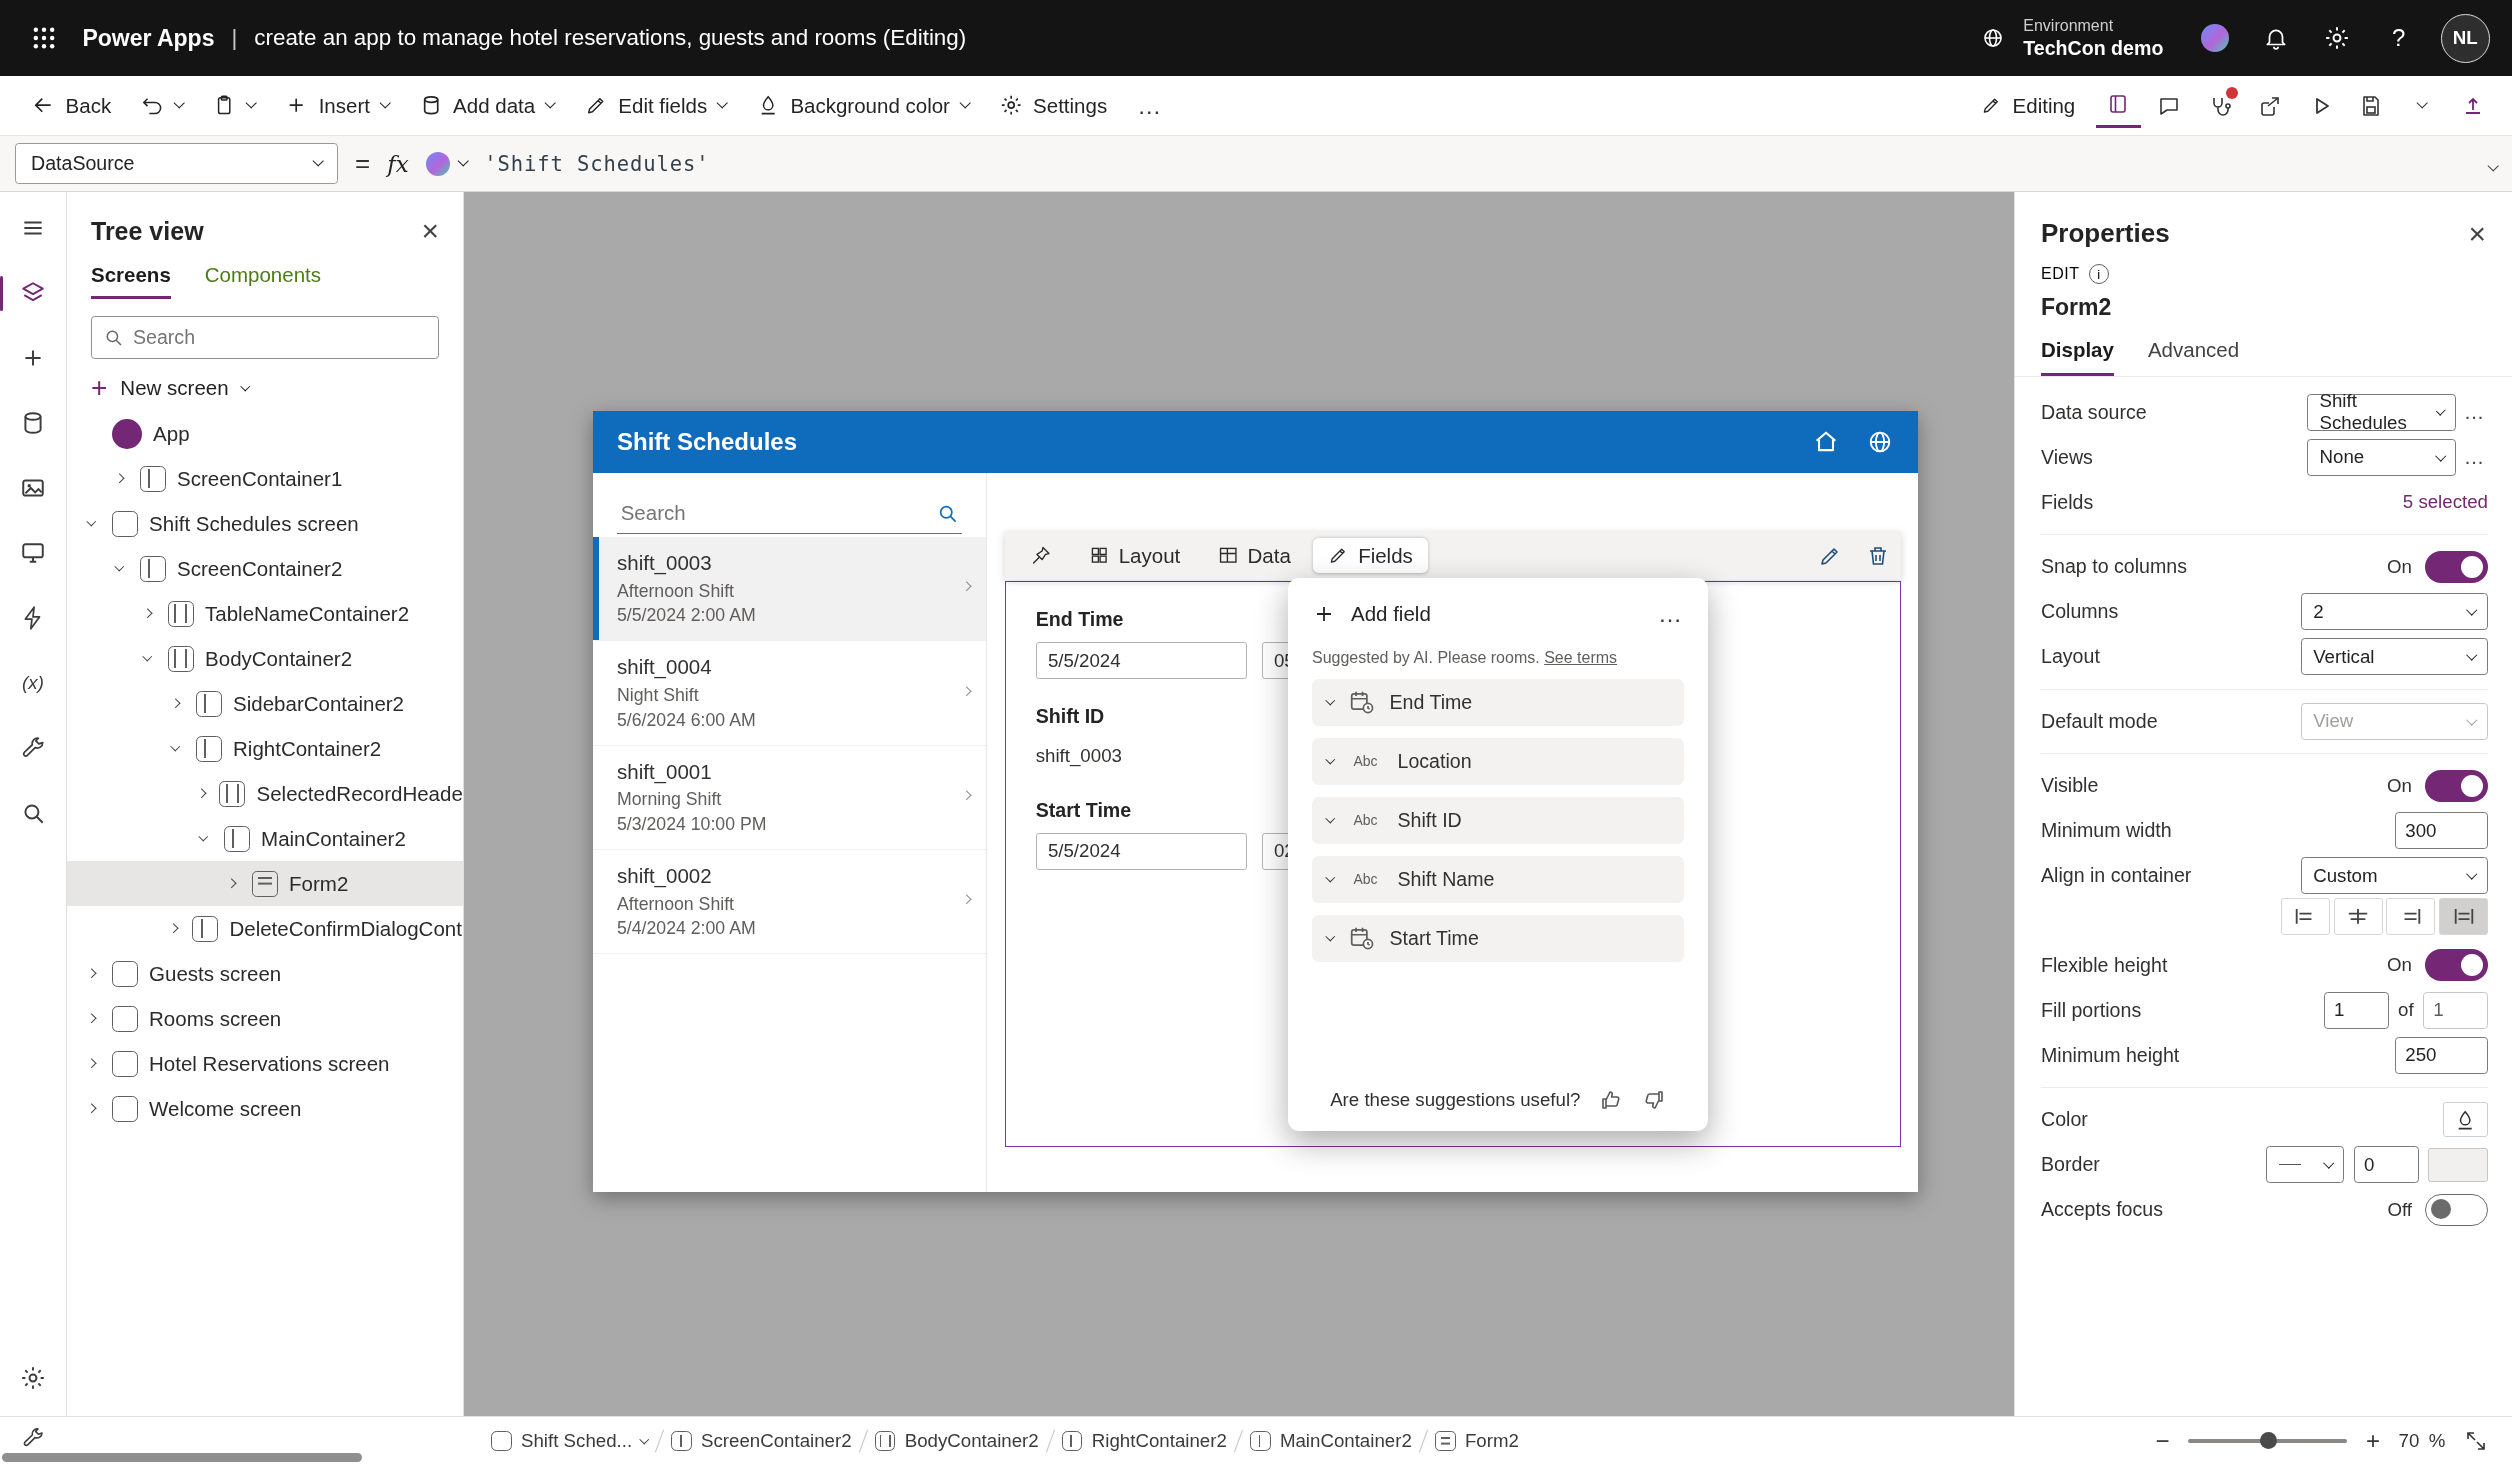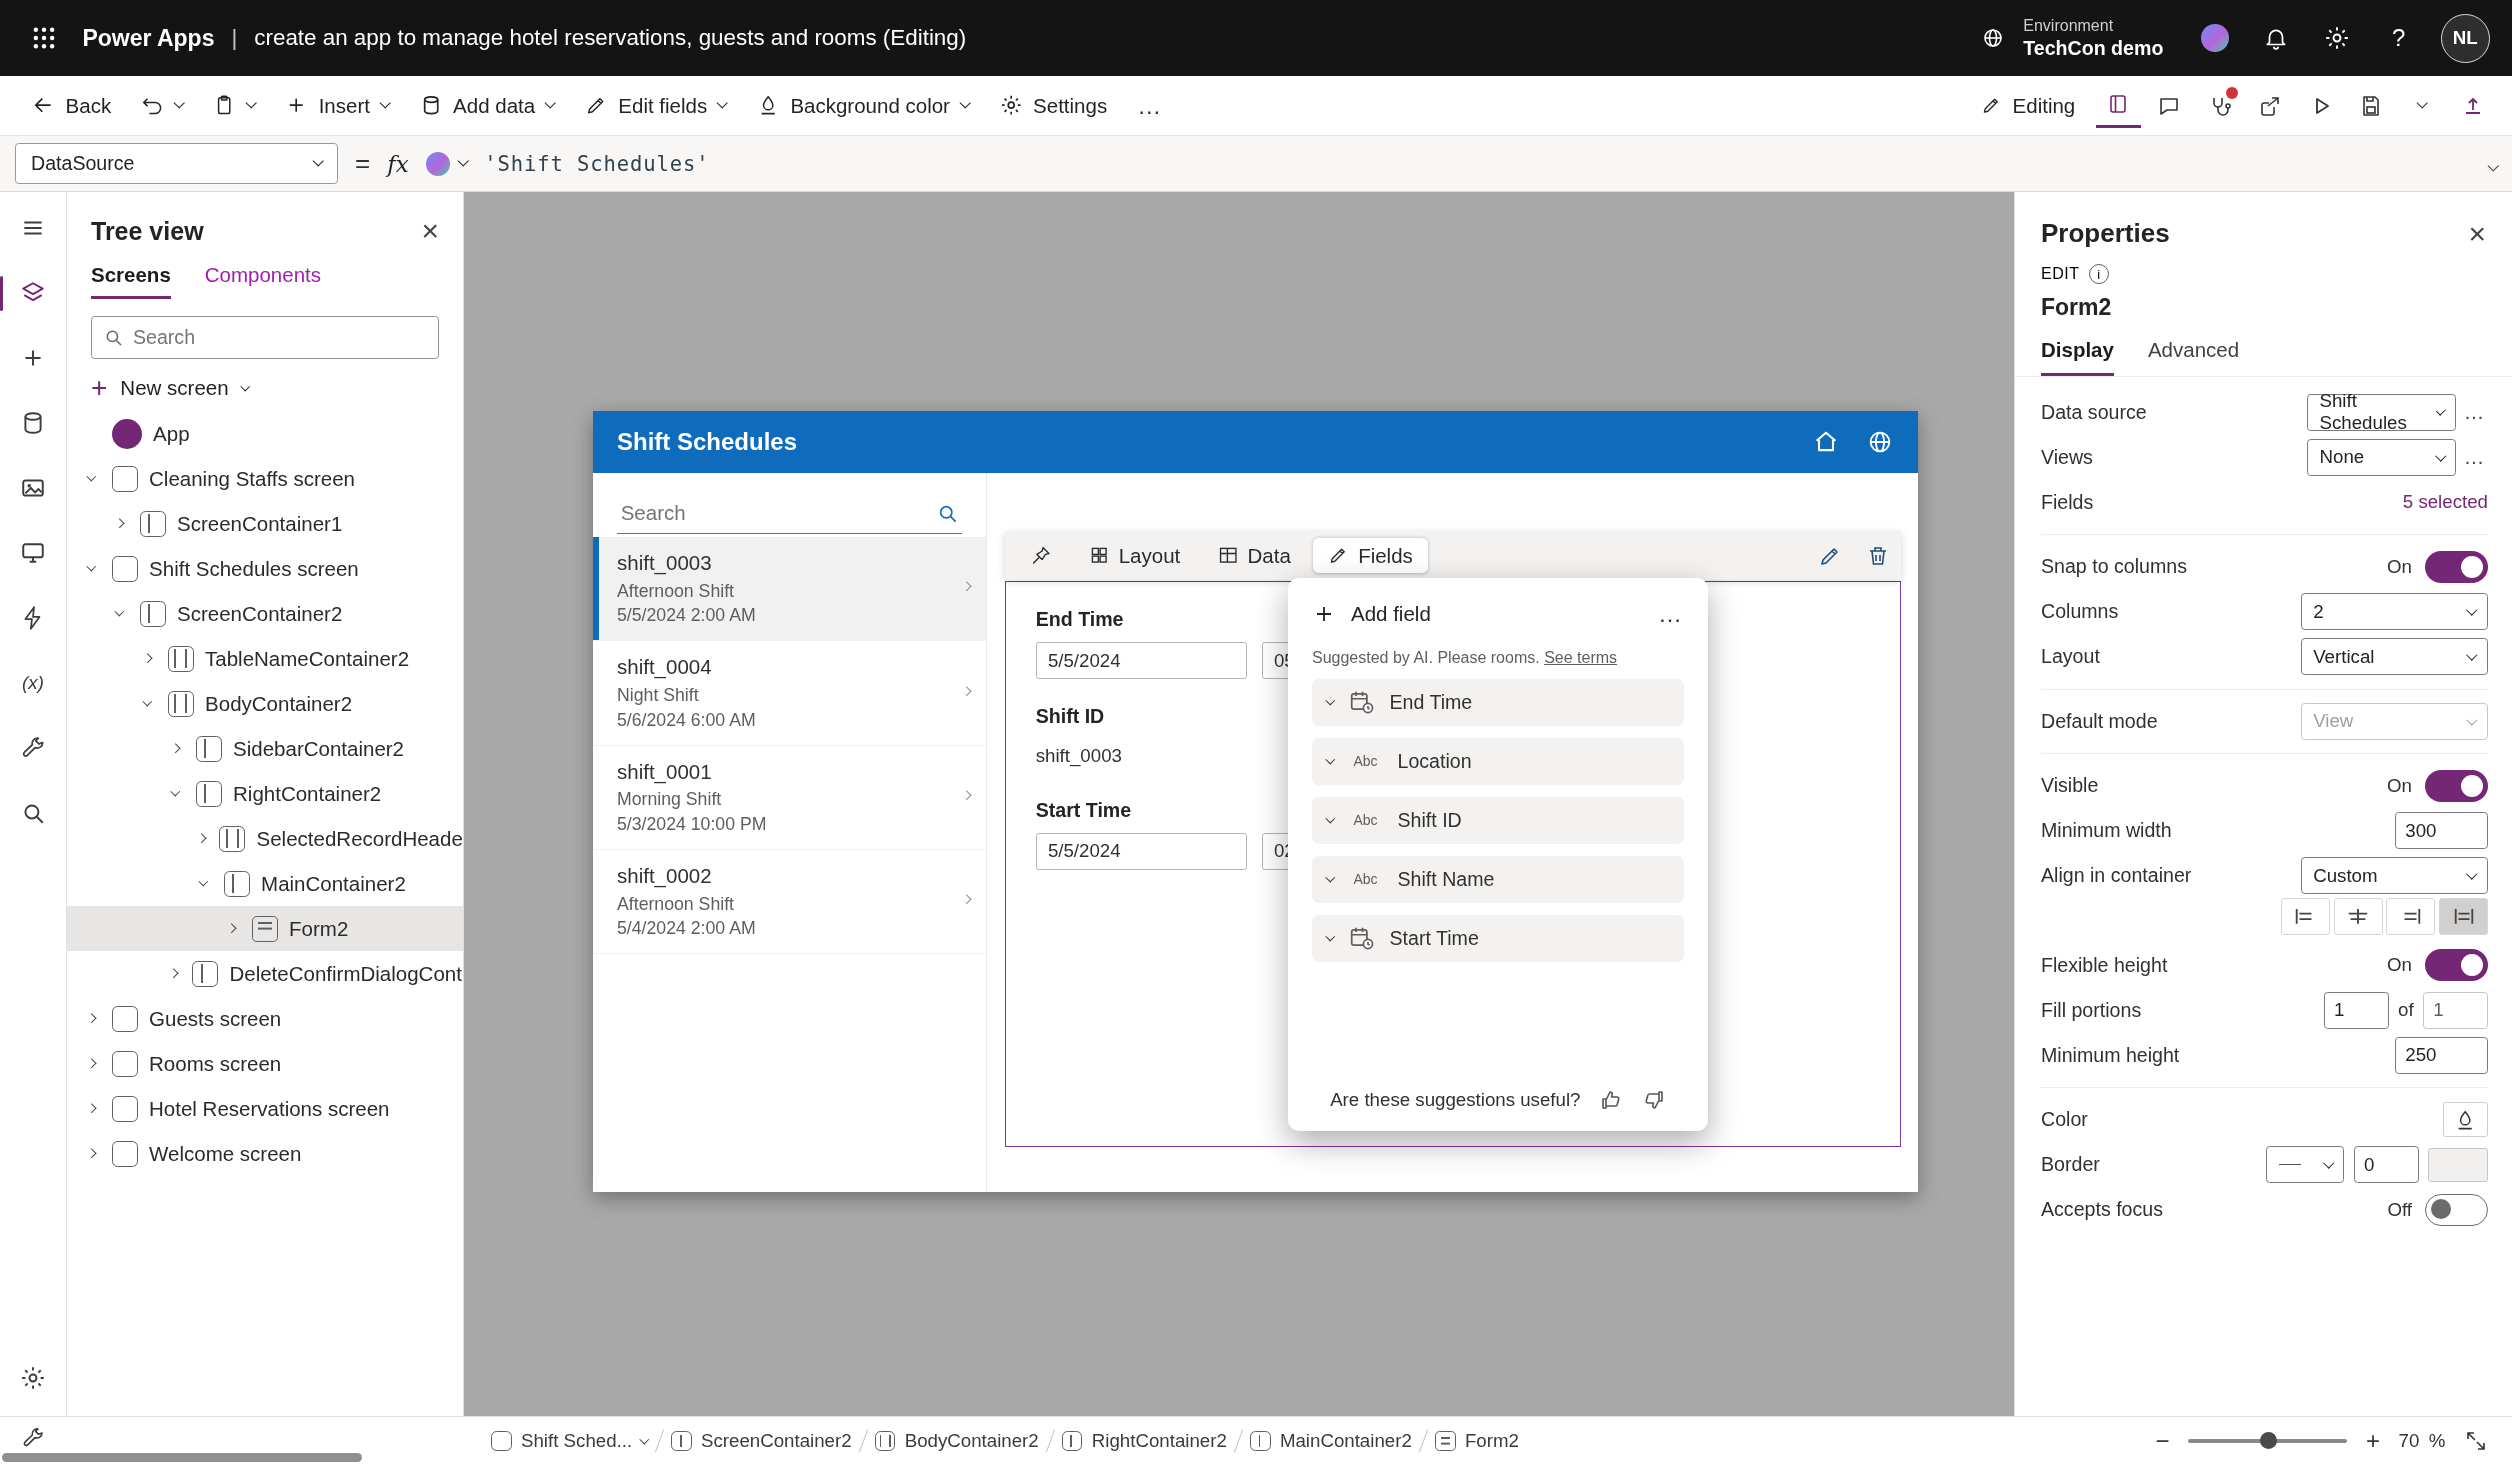--- a/index.html
+++ b/index.html
@@ -48,21 +48,21 @@
 .ric{width:67px;height:65px;display:flex;align-items:center;justify-content:center;color:#3d3d3d;position:relative}
 .ric.active{color:#742774}
 .ric.active::before{content:"";position:absolute;left:0;top:15px;bottom:15px;width:3.7px;background:#742774;border-radius:1.9px}
 .rail .spacer{flex:1}
 .varx{font-size:18.7px;font-style:italic;color:#3d3d3d}
 
 .tree{width:397px;border-right:0.9px solid #e1dfdd;background:#fff;display:flex;flex-direction:column}
 .tree-head{display:flex;align-items:center;padding:24px 24px 7.5px;font-size:25px;font-weight:bold}
 .xclose{margin-left:auto;font-size:30px;color:#444;font-weight:normal;line-height:1}
 .tabs{display:flex;gap:34px;padding:9.3px 24px 0;font-size:20.5px}
-.tab{padding-bottom:9.3px;border-bottom:3.7px solid transparent;color:#a21caf}
+.tab{padding-bottom:9.3px;border-bottom:3.7px solid transparent;color:#4d7c0f}
 .tab.active{border-color:#742774;color:#1c1c1c;font-weight:bold}
 .tsearch{margin:17px 24px 7.5px;height:43px;border:0.9px solid #8f8f8f;border-radius:3.7px;display:flex;align-items:center;padding:0 11.2px;gap:9.3px;color:#666}
 .tsearch input{border:0;outline:0;font-size:19.6px;flex:1;font-family:inherit;color:#333;background:transparent}
 .newscreen{display:flex;align-items:center;gap:13px;padding:9.3px 24px 11.2px;font-size:20.5px;color:#222}
 .bigplus{font-size:28px;line-height:20.5px;color:#742774}
 .trows{flex:1;overflow:hidden}
 .trow{display:flex;align-items:center;height:45px;gap:11.2px;font-size:20.5px;color:#2b2b2b}
 .trow .chvbox{width:18.7px;display:flex;justify-content:center;color:#444}
 .trow.sel{background:#e8e6e4}
 .lvl0{padding-left:15px}.lvl1{padding-left:43px}.lvl2{padding-left:71px}.lvl3{padding-left:99px}.lvl4{padding-left:127px}.lvl5{padding-left:155px}
@@ -559,27 +559,20 @@
       <span class="bigplus">+</span>
       <span>New screen</span>
       <span class="chv sm"></span>
     </div>
     <div class="trows">
       <div class="trow lvl0">
           <span class="chvbox"></span>
           <span class="ti app"></span>
           <span class="tlabel">App</span>
         </div>
-      <div class="trow lvl0">
-          <span class="chvbox">
-            <span class="chv sm"></span>
-          </span>
-          <span class="ti screen"></span>
-          <span class="tlabel">Cleaning Staffs screen</span>
-        </div>
       <div class="trow lvl1">
           <span class="chvbox">
             <span class="chv sm right"></span>
           </span>
           <span class="ti cont"></span>
           <span class="tlabel">ScreenContainer1</span>
         </div>
       <div class="trow lvl0">
           <span class="chvbox">
             <span class="chv sm"></span>

